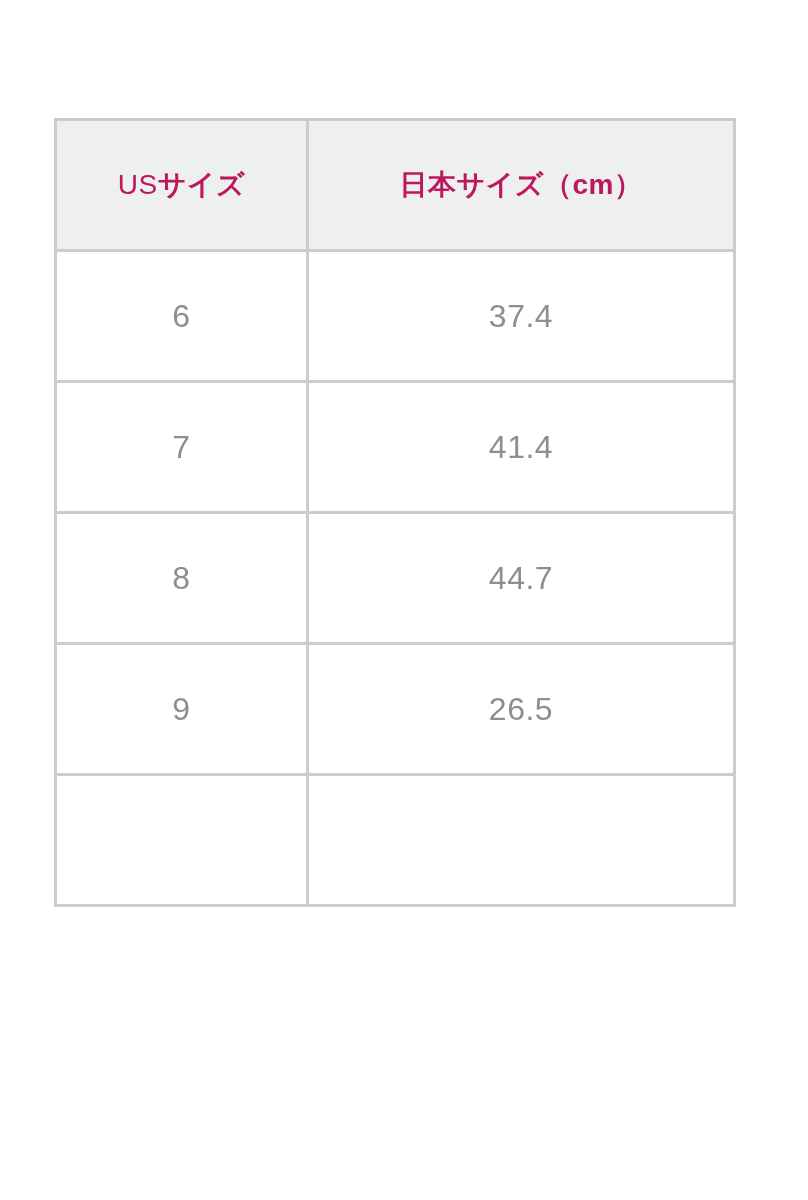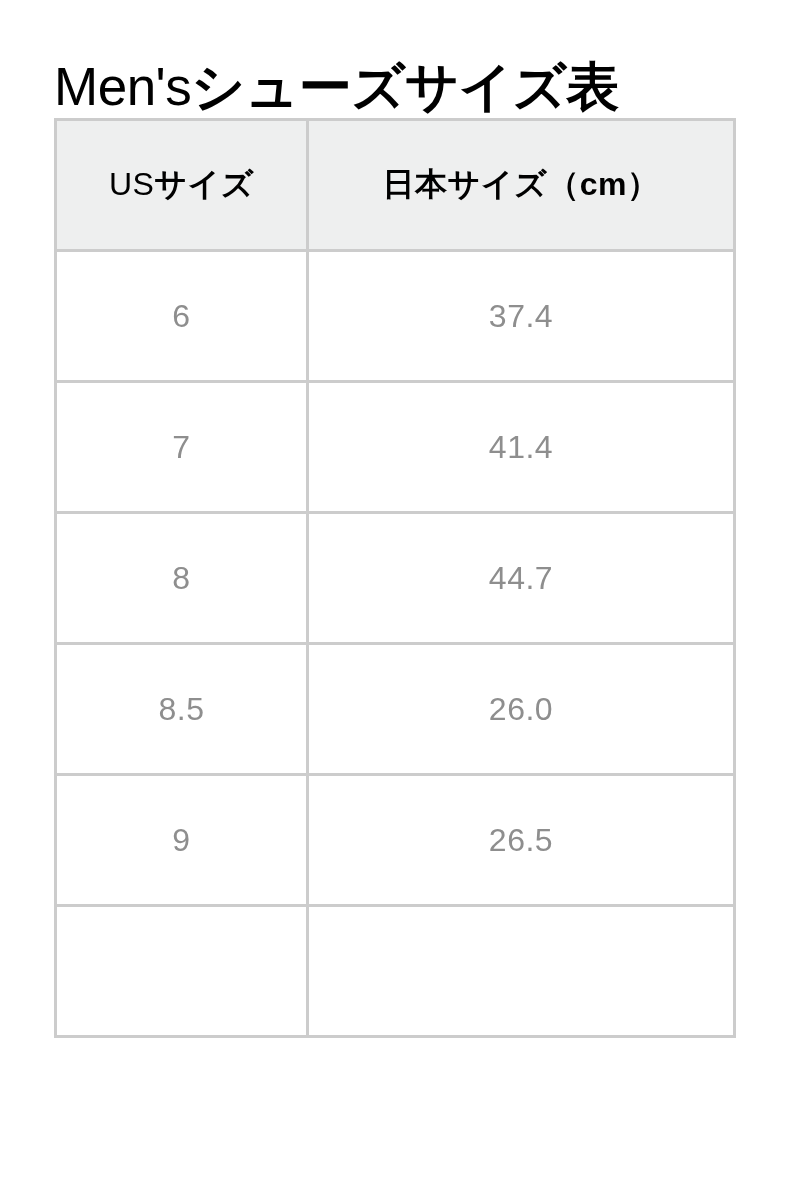--- a/index.html
+++ b/index.html
@@ -59,22 +59,22 @@
   #size-table td {
     border: 3px solid #cccccc;
     text-align: center;
     vertical-align: middle;
     padding: 0;
   }
 
   #size-table thead th {
     height: 128px;
     background: #eeefef;
-    color: #000000;
-    font-size: 32px;
+    color: #be185d;
+    font-size: 28px;
     font-weight: 700;
     letter-spacing: 0.5px;
   }
   #size-table thead th .hdr-latin {
     font-weight: 400;
   }
 
   #size-table tbody td {
     height: 128px;
     background: #ffffff;
@@ -87,21 +87,20 @@
   
   #size-table tbody tr.row-clipped td {
     height: 128px;
   }
 </style>
 </head>
 <body>
 
 <div id="page">
 
-  <h1 id="page-title"><span class="latin">Men's</span><span class="jp">シューズサイズ表</span></h1>
 
   <table id="size-table">
     <colgroup>
       <col class="col-us">
       <col class="col-jp">
     </colgroup>
     <thead>
       <tr>
         <th><span class="hdr-latin">US</span><span>サイズ</span></th>
         <th>日本サイズ（cm）</th>
@@ -114,24 +113,20 @@
       </tr>
       <tr>
         <td>7</td>
         <td>41.4</td>
       </tr>
       <tr>
         <td>8</td>
         <td>44.7</td>
       </tr>
       <tr>
-        <td>8.5</td>
-        <td>26.0</td>
-      </tr>
-      <tr>
         <td>9</td>
         <td>26.5</td>
       </tr>
       <tr class="row-clipped">
         <td></td>
         <td></td>
       </tr>
     </tbody>
   </table>
 

